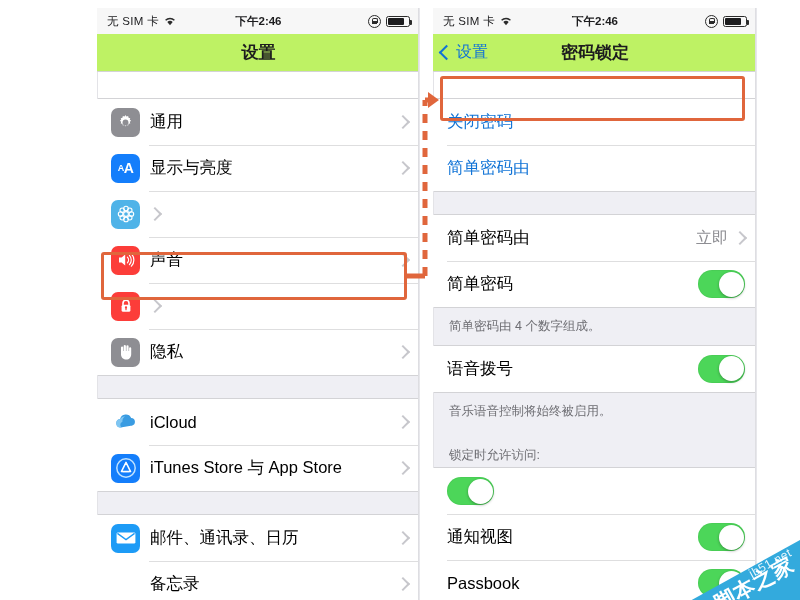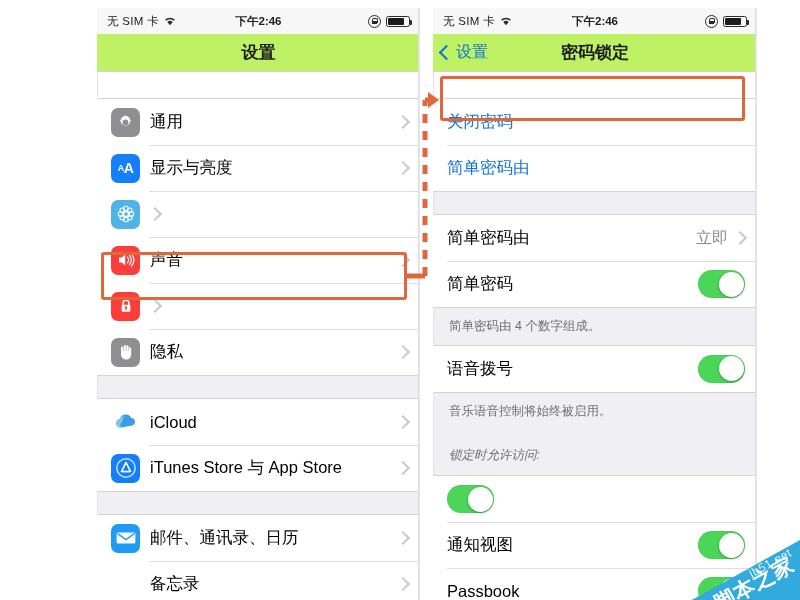--- a/index.html
+++ b/index.html
@@ -66,21 +66,21 @@
   .ico{width:29px;height:29px;border-radius:7px;margin-right:10px;flex:0 0 auto;
        display:flex;align-items:center;justify-content:center;overflow:hidden;}
   .label{font-size:16.5px;color:#000;flex:1;white-space:nowrap;}
   .label.blue{color:#1073d6;}
   .value{font-size:16px;color:#8e8e93;margin-right:7px;}
   .chev{width:8px;height:8px;border-right:2px solid #c7c7cc;border-top:2px solid #c7c7cc;transform:rotate(45deg);flex:0 0 auto;}
   .footer{
     background:#efeff4;color:#6d6d72;font-size:12.5px;
     padding:9px 16px 9px 16px;line-height:1.5;box-sizing:border-box;
   }
-  .footer.hdr{padding-top:16px;padding-bottom:11px;font-style:italic;}
+  .footer.hdr{padding-top:16px;padding-bottom:3px;}
 
   
   .toggle{width:47px;height:28px;border-radius:14px;background:#4cd659;position:relative;flex:0 0 auto;
           box-shadow:inset 0 0 0 1px rgba(0,0,0,.04);}
   .toggle i{position:absolute;right:1.5px;top:1.5px;width:25px;height:25px;border-radius:50%;background:#fff;
             box-shadow:0 1px 3px rgba(0,0,0,.32);}
 
   
   .ic-gear{background:#8e8e93;}
   .ic-aa{background:#147efb;color:#fff;font-size:12px;font-weight:bold;letter-spacing:-.5px;}

